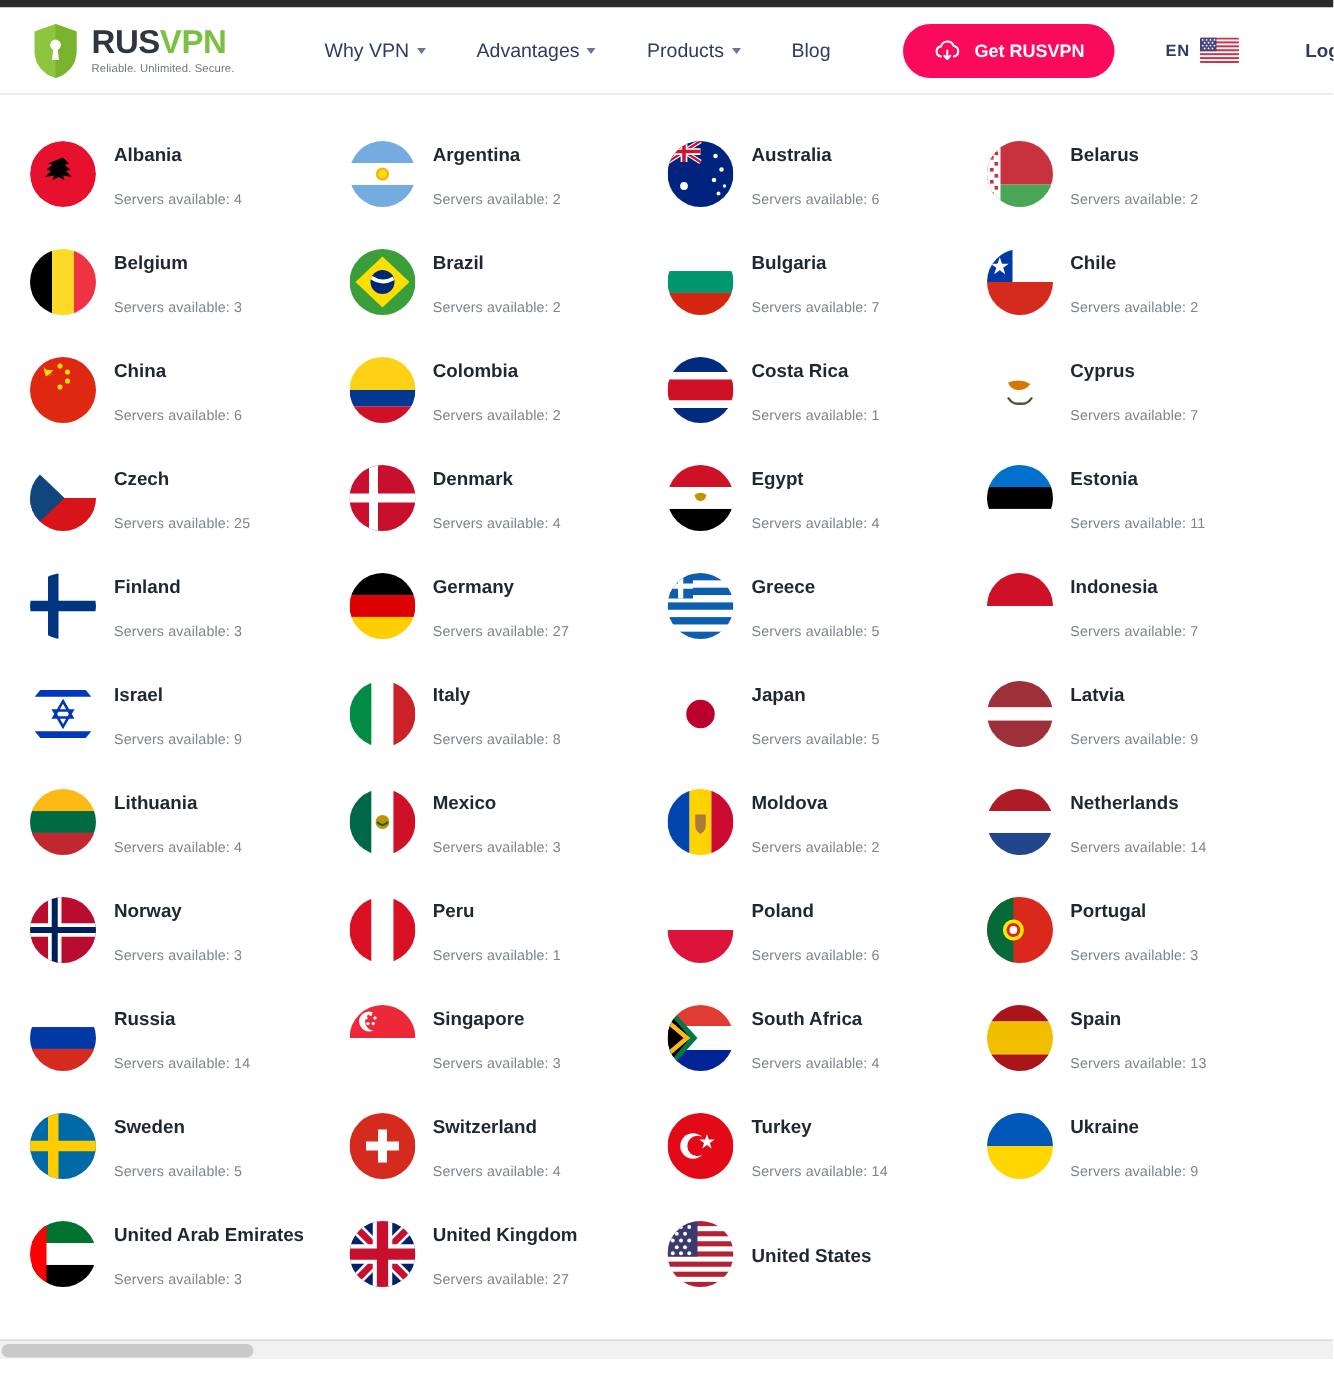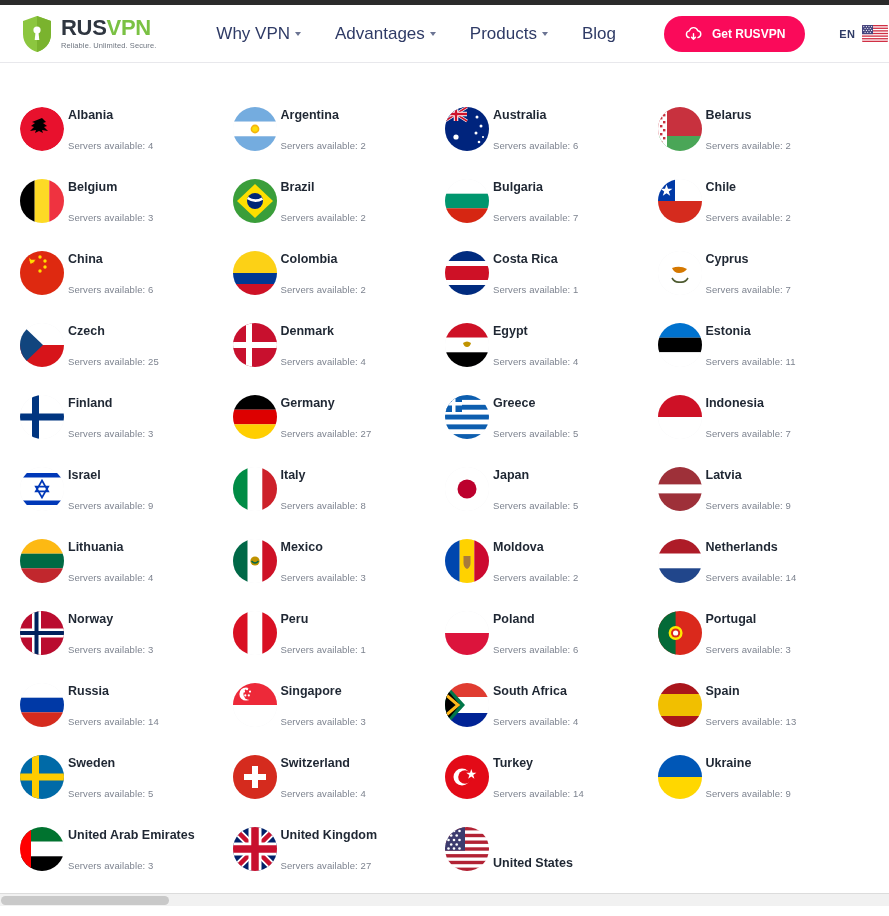--- a/index.html
+++ b/index.html
@@ -33,21 +33,21 @@
   .logo-vpn { color: #7ac143; }
   .logo-tag {
     font-size: 7.5px; color: #6f7680; margin-top: 3px;
     letter-spacing: 0.1px; font-weight: normal;
   }
 
   
   .nav { display: flex; align-items: center; gap: 34px; margin-left: 60px; }
   .nav-item {
     display: flex; align-items: center; gap: 5px;
-    font-size: 17px; color: #2f3b66; cursor: pointer;
+    font-size: 13px; color: #2f3b66; cursor: pointer;
     white-space: nowrap;
   }
   .caret {
     width: 0; height: 0;
     border-left: 3.5px solid transparent;
     border-right: 3.5px solid transparent;
     border-top: 4px solid #6b7493;
     display: inline-block;
   }
 
@@ -90,22 +90,22 @@
   }
   .grid {
     display: grid;
     grid-template-columns: repeat(4, 212.5px);
     column-gap: 0;
     row-gap: 0;
     padding-left: 20px;
   }
   .country {
     display: flex;
-    align-items: flex-end;
-    gap: 4px;
+    align-items: center;
+    gap: 12px;
     height: 72px;
     cursor: pointer;
   }
   .flag-circle {
     width: 44px; height: 44px;
     border-radius: 50%;
     overflow: hidden;
     flex-shrink: 0;
     margin-top: 2px;
     background: #f3f3f5;

